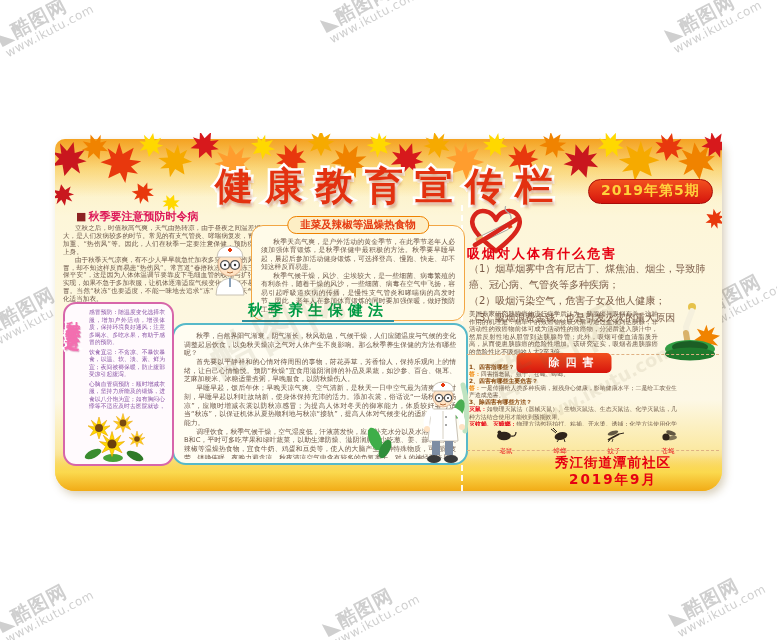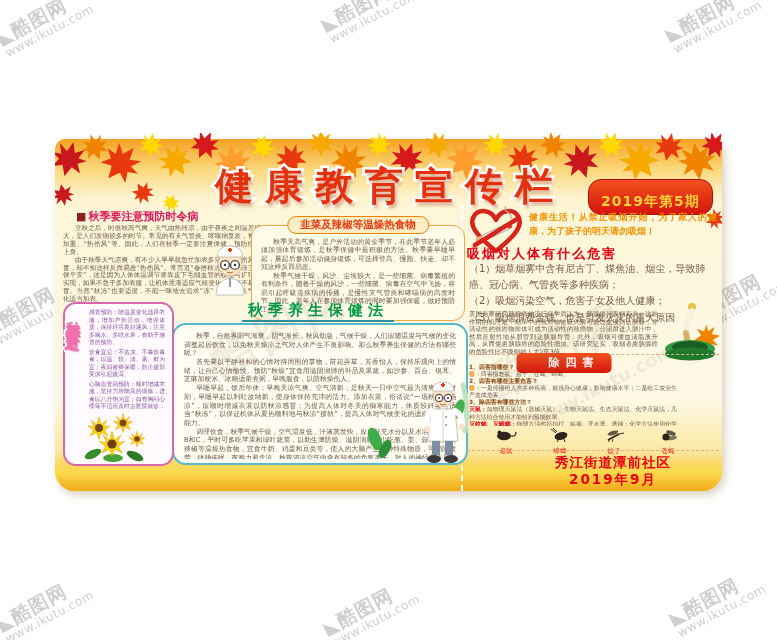--- a/index.html
+++ b/index.html
@@ -17,21 +17,21 @@
   .topglow{position:absolute;top:0;left:0;width:100%;height:58px;border-radius:10px 10px 0 0;
            background:linear-gradient(180deg,rgba(244,158,26,.95) 0%,rgba(249,196,70,.55) 52%,rgba(253,240,190,0) 100%);}
   .leafsvg{position:absolute;top:-6px;left:0;pointer-events:none;z-index:1;}
   .bband{position:absolute;left:0;bottom:0;width:100%;height:36px;border-radius:0 0 20px 20px;
          background:linear-gradient(180deg,rgba(252,224,120,0) 0%,#fbd94e 48%,#f1ab16 100%);}
   .title{position:absolute;left:95px;top:22px;width:480px;text-align:center;z-index:2;
          font-size:38px;font-weight:bold;color:#e33110;letter-spacing:12px;white-space:nowrap;
          -webkit-text-stroke:5px #ffffff;paint-order:stroke;
          text-shadow:2px 3px 3px rgba(170,70,0,.45);}
   .issue{position:absolute;left:533px;top:40px;z-index:2;background:linear-gradient(180deg,#f2511f,#d6150d);
-         color:#ffd23c;font-weight:bold;font-size:14px;padding:13px 12px 3px;border-radius:13px;
+         color:#ffd23c;font-weight:bold;font-size:14px;padding:2px 12px 3px;border-radius:13px;
          border:1px solid #a80d08;letter-spacing:1px;white-space:nowrap;}
   
   .body-txt{color:#6d584a;text-align:justify;word-break:break-all;overflow:hidden;}
   .body-txt p{margin:0;text-indent:1.8em;}
   
   .lheader{position:absolute;left:8px;top:70px;font-size:11px;font-weight:bold;color:#dd1858;z-index:2;white-space:nowrap;margin-left:13px;}
   .lheader .bullet{color:#8d2222;margin-right:2px;}
   .lbody{position:absolute;left:8px;top:86px;width:198px;height:78px;font-size:6.6px;line-height:1.2;z-index:2;}
   
   .midbox{position:absolute;left:196px;top:86px;width:212px;height:94px;background:#fffbe9;
@@ -278,21 +278,20 @@
       <svg class="nslogo" width="58" height="54" viewBox="0 0 58 54">
         <path d="M29,15 C25,5 12,3 7,11 C1,20 10,31 29,46 C48,31 57,20 51,11 C46,3 33,5 29,15 Z" fill="none" stroke="#d8251c" stroke-width="4.5" stroke-linejoin="round"></path>
         <g transform="rotate(-26 29 27)">
           <rect x="8" y="24" width="34" height="6" rx="1" fill="#fdfdf8" stroke="#9a9a90" stroke-width="0.8"></rect>
           <rect x="8" y="24" width="7" height="6" fill="#f2b36b"></rect>
           <rect x="42" y="24" width="4" height="6" fill="#e8380d"></rect>
           <path d="M48,22 q3,-4 0,-8 q-2,-3 1,-6" fill="none" stroke="#aaa" stroke-width="1.2"></path>
         </g>
         <line x1="8" y1="40" x2="50" y2="14" stroke="#d8251c" stroke-width="4.5" stroke-linecap="round"></line>
       </svg>
-      <div class="slogan">健康生活！从禁止吸烟开始，为了家人的健康，为了孩子的明天请勿吸烟！</div>
 
       <div class="rhead" style="top:42px">吸烟对人体有什么危害</div>
       <div class="harmlist">
         <div>（1）烟草烟雾中含有尼古丁、煤焦油、烟尘，导致肺癌、冠心病、气管炎等多种疾病；</div>
         <div>（2）吸烟污染空气，危害子女及他人健康；</div>
         <div>（3）吸烟浪费金钱，也是引发火灾的重大原因</div>
       </div>
 
       <div class="cancerwrap">
         <svg class="ashtray" width="54" height="64" viewBox="0 0 54 64">

